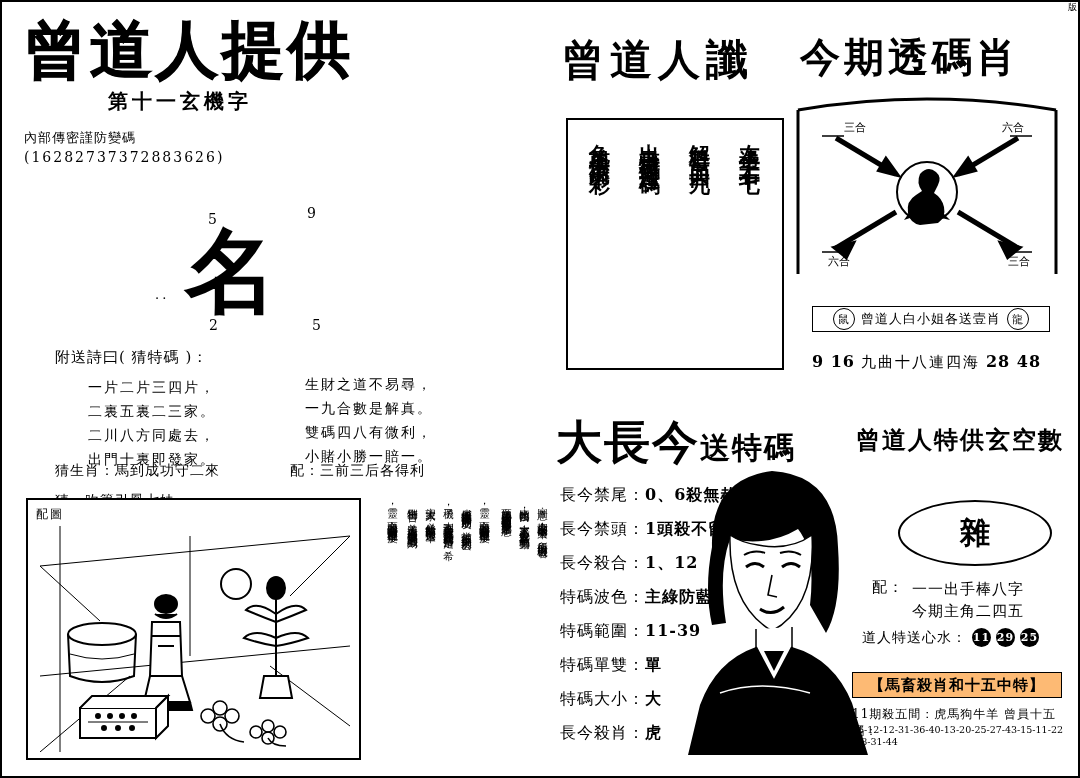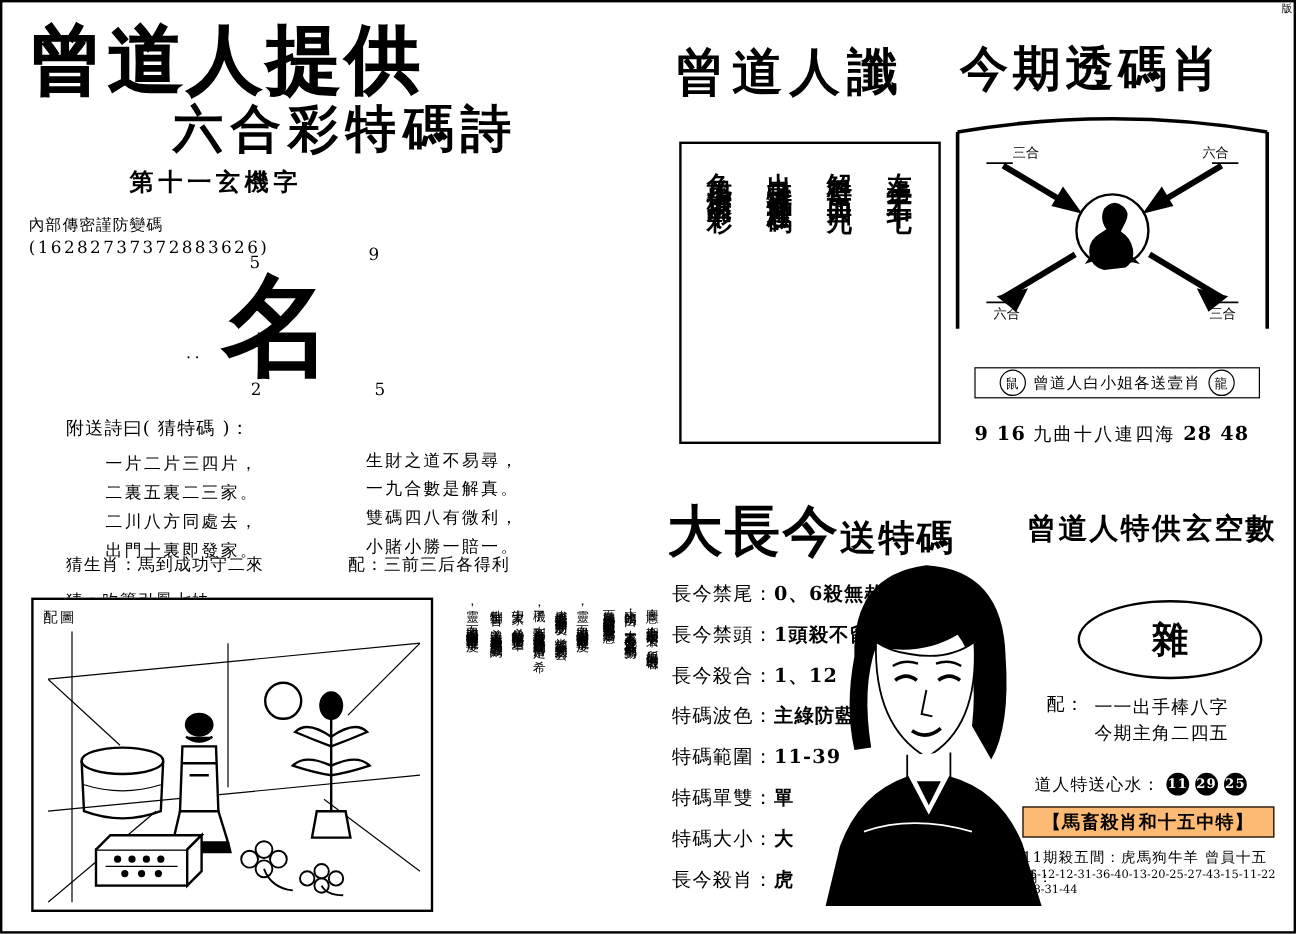--- a/index.html
+++ b/index.html
@@ -144,41 +144,40 @@
     font-size:30px;font-weight:bold;background:#fff;
   }
   .pei{position:absolute;left:872px;top:578px;font-size:15px;letter-spacing:1px;display:flex;gap:8px;}
   .pei .lines{line-height:22px;}
   .waterline{
     position:absolute;left:862px;top:628px;font-size:14px;letter-spacing:1px;
     display:flex;align-items:flex-end;gap:5px;
   }
   .ball{
     display:inline-flex;align-items:center;justify-content:center;
-    width:19px;height:19px;border-radius:50%;background:#000;color:#fff;font-size:11px;font-weight:bold;margin-top:16px;
+    width:19px;height:19px;border-radius:50%;background:#000;color:#fff;font-size:11px;font-weight:bold;
   }
   .bottombar{
     position:absolute;left:852px;top:672px;width:210px;height:26px;
     border:1.5px solid #000;box-sizing:border-box;
     display:flex;align-items:center;justify-content:center;
     font-size:15px;font-weight:bold;letter-spacing:1px;background:#fdba74;
   }
   .killline{position:absolute;left:852px;top:706px;font-size:12px;letter-spacing:1px;}
   .codeline{position:absolute;left:852px;top:724px;width:212px;font-size:9.5px;line-height:12px;letter-spacing:0px;word-break:break-all;}
 </style>
 </head>
 <body>
 
 <div class="page">
   <div class="bordered"></div>
   <div class="edge-note">版</div>
 
   <div class="masthead">
     <div class="mh-title">曾道人提供</div>
-    <div class="mh-sub">六合彩特碼詩</div>
     <div class="mh-sub2">第十一玄機字</div>
     <div class="mh-small">內部傳密謹防變碼</div>
     <div class="mh-code">(16282737372883626)</div>
   </div>
 
   <div class="bigchar-wrap">
     <span class="num-tl">5</span>
     <span class="num-tr">9</span>
     <span class="num-bl">2</span>
     <span class="num-br">5</span>

